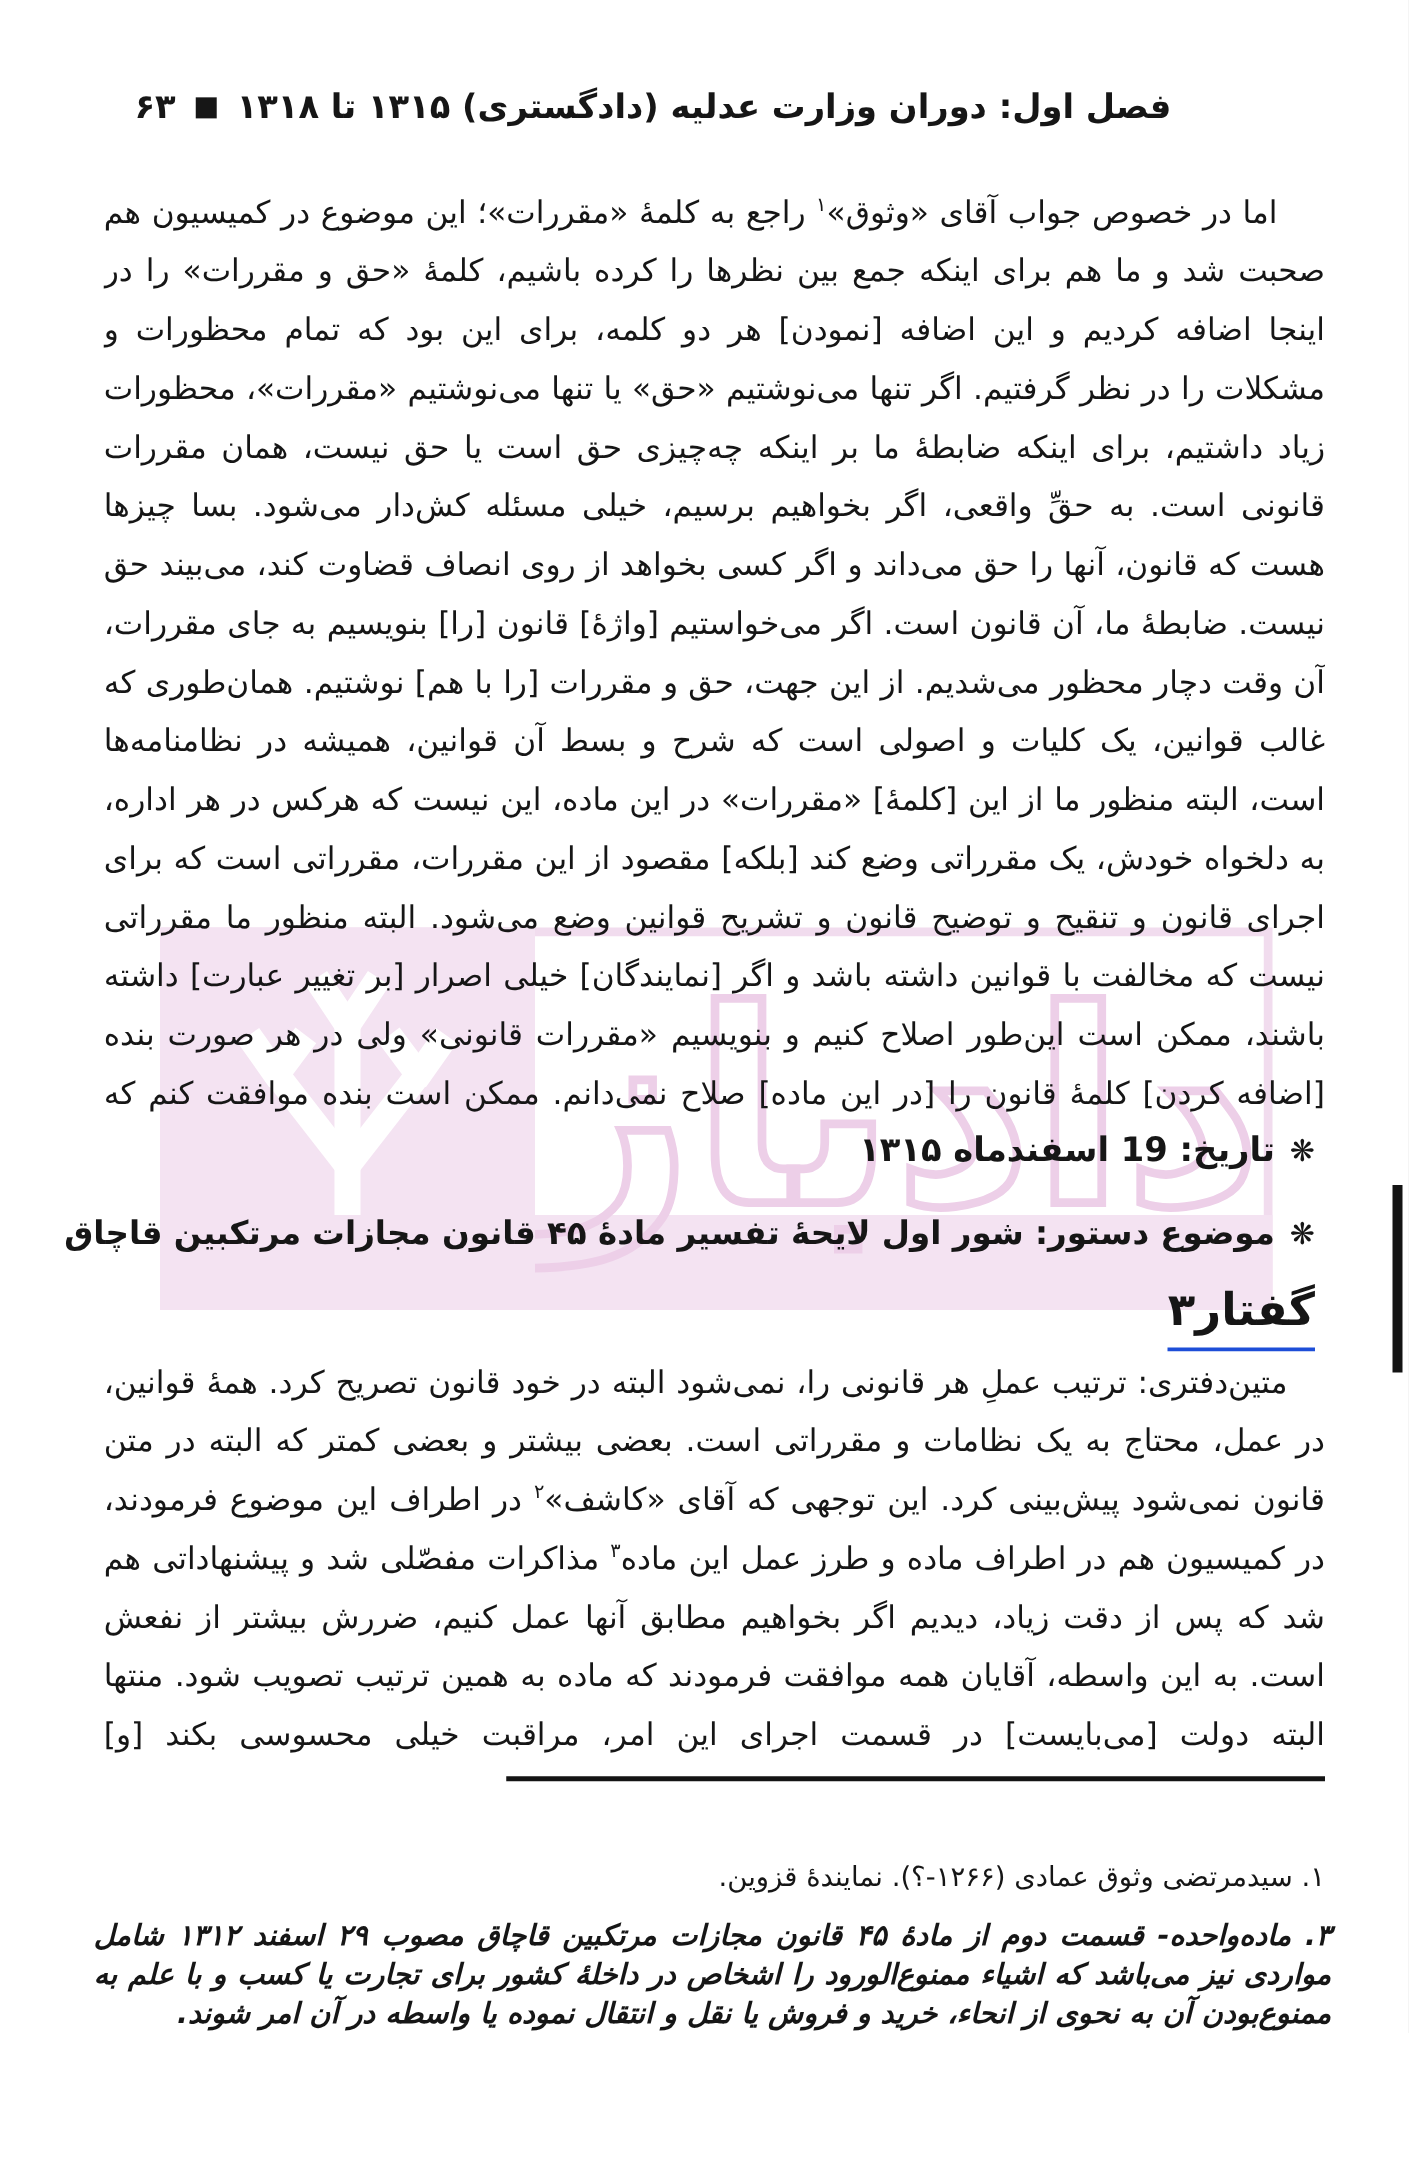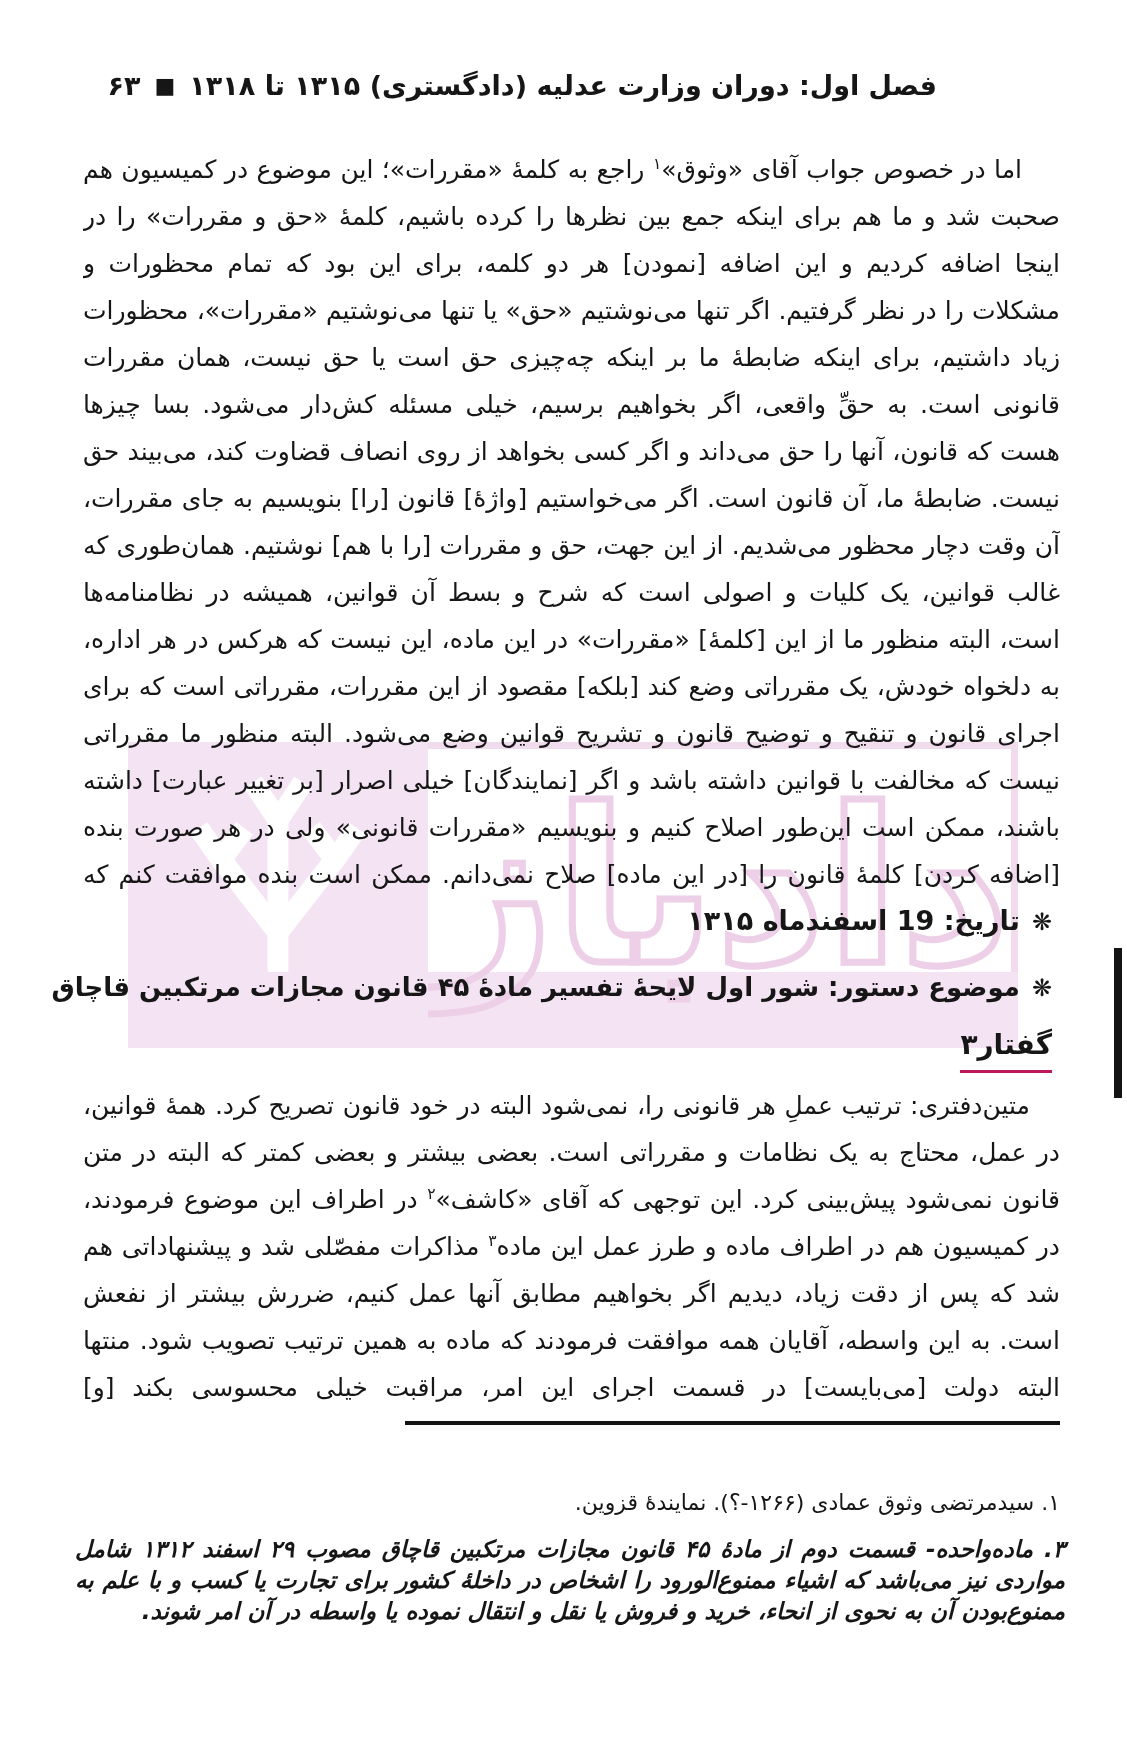--- a/index.html
+++ b/index.html
@@ -41,22 +41,22 @@
   .para sup{font-size:0.62em;line-height:0;}
   .p1{top:146px;height:762px;text-indent:38px;}
   .p2{top:1082px;height:336px;text-indent:30px;}
   .heading{
     position:absolute;right:75px;white-space:nowrap;
     font-size:27px;font-weight:bold;
   }
   .h-date{top:905px;}
   .h-subject{top:972px;font-size:26px;}
   .h-section{
-    top:1028px;font-size:28px;
-    border-bottom:3px solid #be185d;padding-bottom:9px;
+    top:1028px;font-size:36px;
+    border-bottom:3px solid #1d4ed8;padding-bottom:9px;
   }
   .heading .mark{margin-left:12px;font-size:24px;}
   .vbar{position:absolute;right:5px;top:948px;width:8px;height:150px;background:#141414;}
   .fn-rule{position:absolute;right:67px;top:1421px;width:655px;height:4px;background:#141414;}
   .fn{
     position:absolute;right:67px;
     font-size:22px;white-space:nowrap;
   }
   .fn1{top:1490px;}
   .fn2{top:1493px;}

